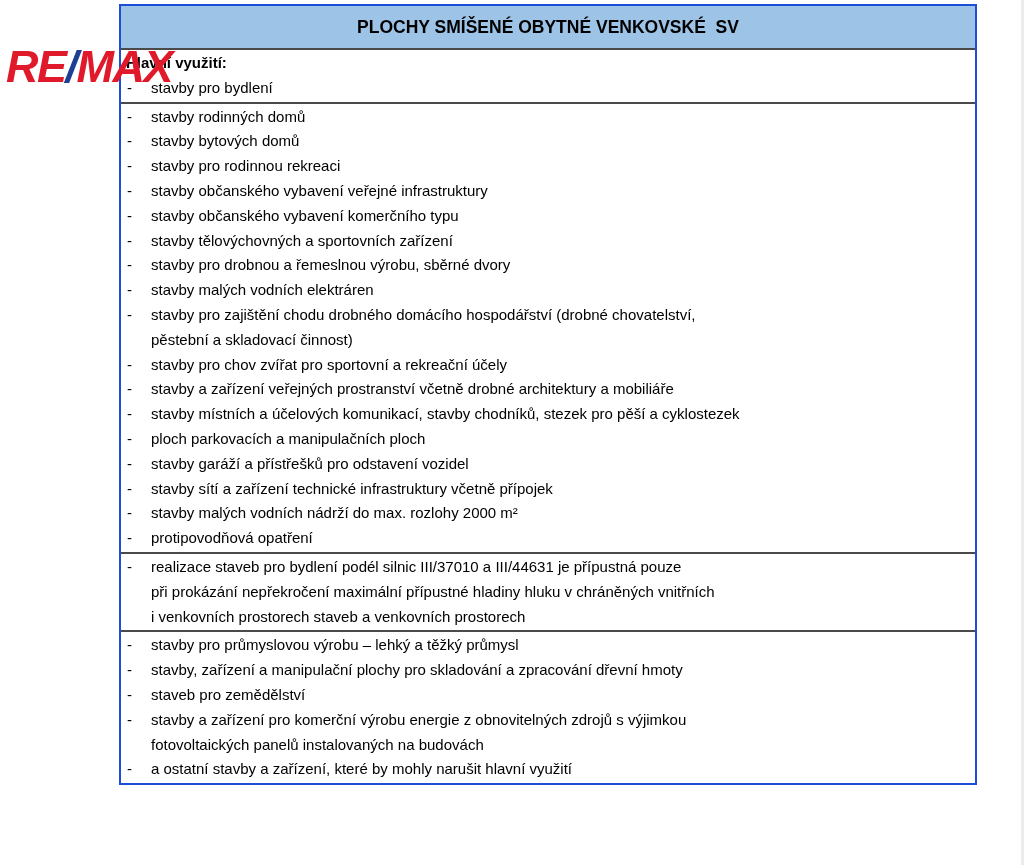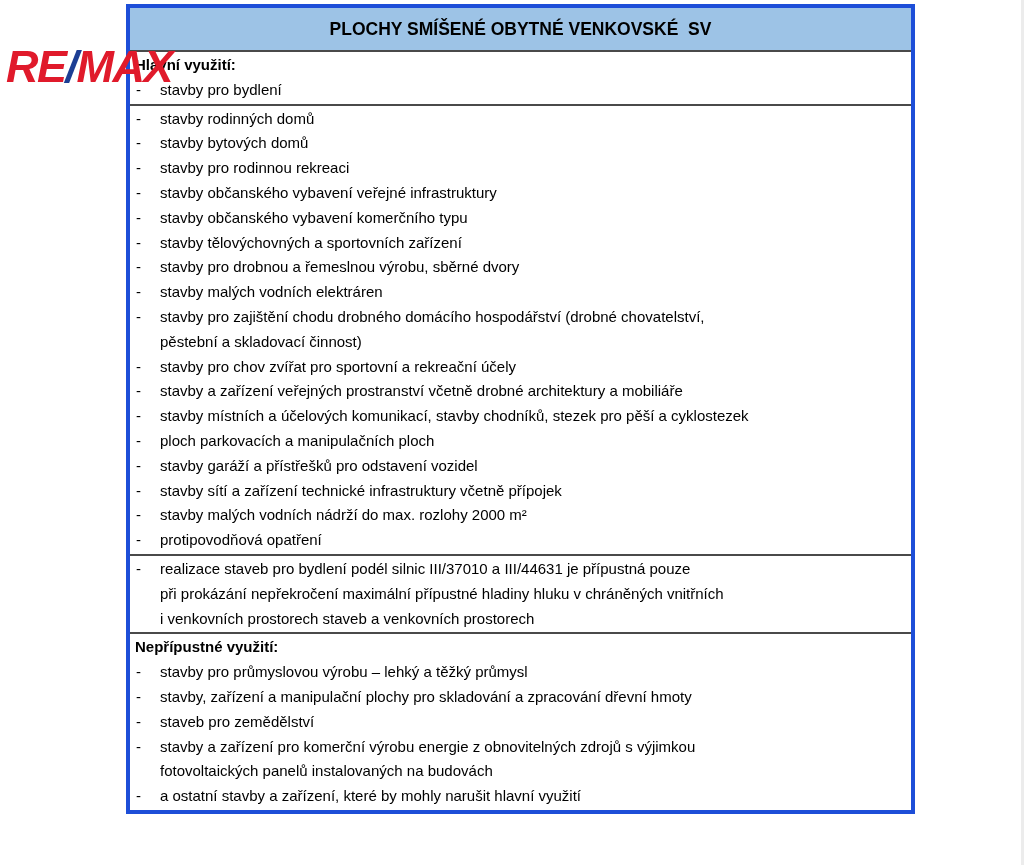--- a/index.html
+++ b/index.html
@@ -1,22 +1,22 @@
 <!DOCTYPE html>
 <html><head>
 <meta charset="utf-8">
 <style>
   html,body{margin:0;padding:0;background:#ffffff;}
   .canvas{
     position:relative;width:1024px;height:865px;overflow:hidden;background:#ffffff;
     font-family:"Liberation Sans",sans-serif;color:#000;
   }
   .table{
-    position:absolute;left:126px;top:4px;width:789px;
-    border:4px solid #1d4ed8;background:#ffffff;box-sizing:border-box;
+    position:absolute;left:119px;top:4px;width:858px;
+    border:2px solid #1d4ed8;background:#ffffff;box-sizing:border-box;
   }
   .header{
     background:#9dc3e6;border-bottom:2px solid #4a4a4a;
     text-align:center;font-weight:bold;font-size:17.5px;line-height:20px;padding:11px 0;
   }
   .header span{white-space:pre;}
   .section{font-size:15px;line-height:24.8px;padding:1px 0;}
   .section + .section{border-top:2px solid #4a4a4a;}
   .heading{font-weight:bold;padding-left:5px;}
   .item{display:flex;padding-left:6px;}
@@ -123,21 +123,20 @@
         </div>
         <div class="section">
           <div class="item">
             <span class="dash">-</span>
             <span class="text">realizace staveb pro bydlení podél silnic III/37010 a III/44631 je přípustná pouze
 při prokázání nepřekročení maximální přípustné hladiny hluku v chráněných vnitřních
 i venkovních prostorech staveb a venkovních prostorech</span>
           </div>
         </div>
         <div class="section">
-          <div class="heading">Nepřípustné využití:</div>
           <div class="item">
             <span class="dash">-</span>
             <span class="text">stavby pro průmyslovou výrobu – lehký a těžký průmysl</span>
           </div>
           <div class="item">
             <span class="dash">-</span>
             <span class="text">stavby, zařízení a manipulační plochy pro skladování a zpracování dřevní hmoty</span>
           </div>
           <div class="item">
             <span class="dash">-</span>

